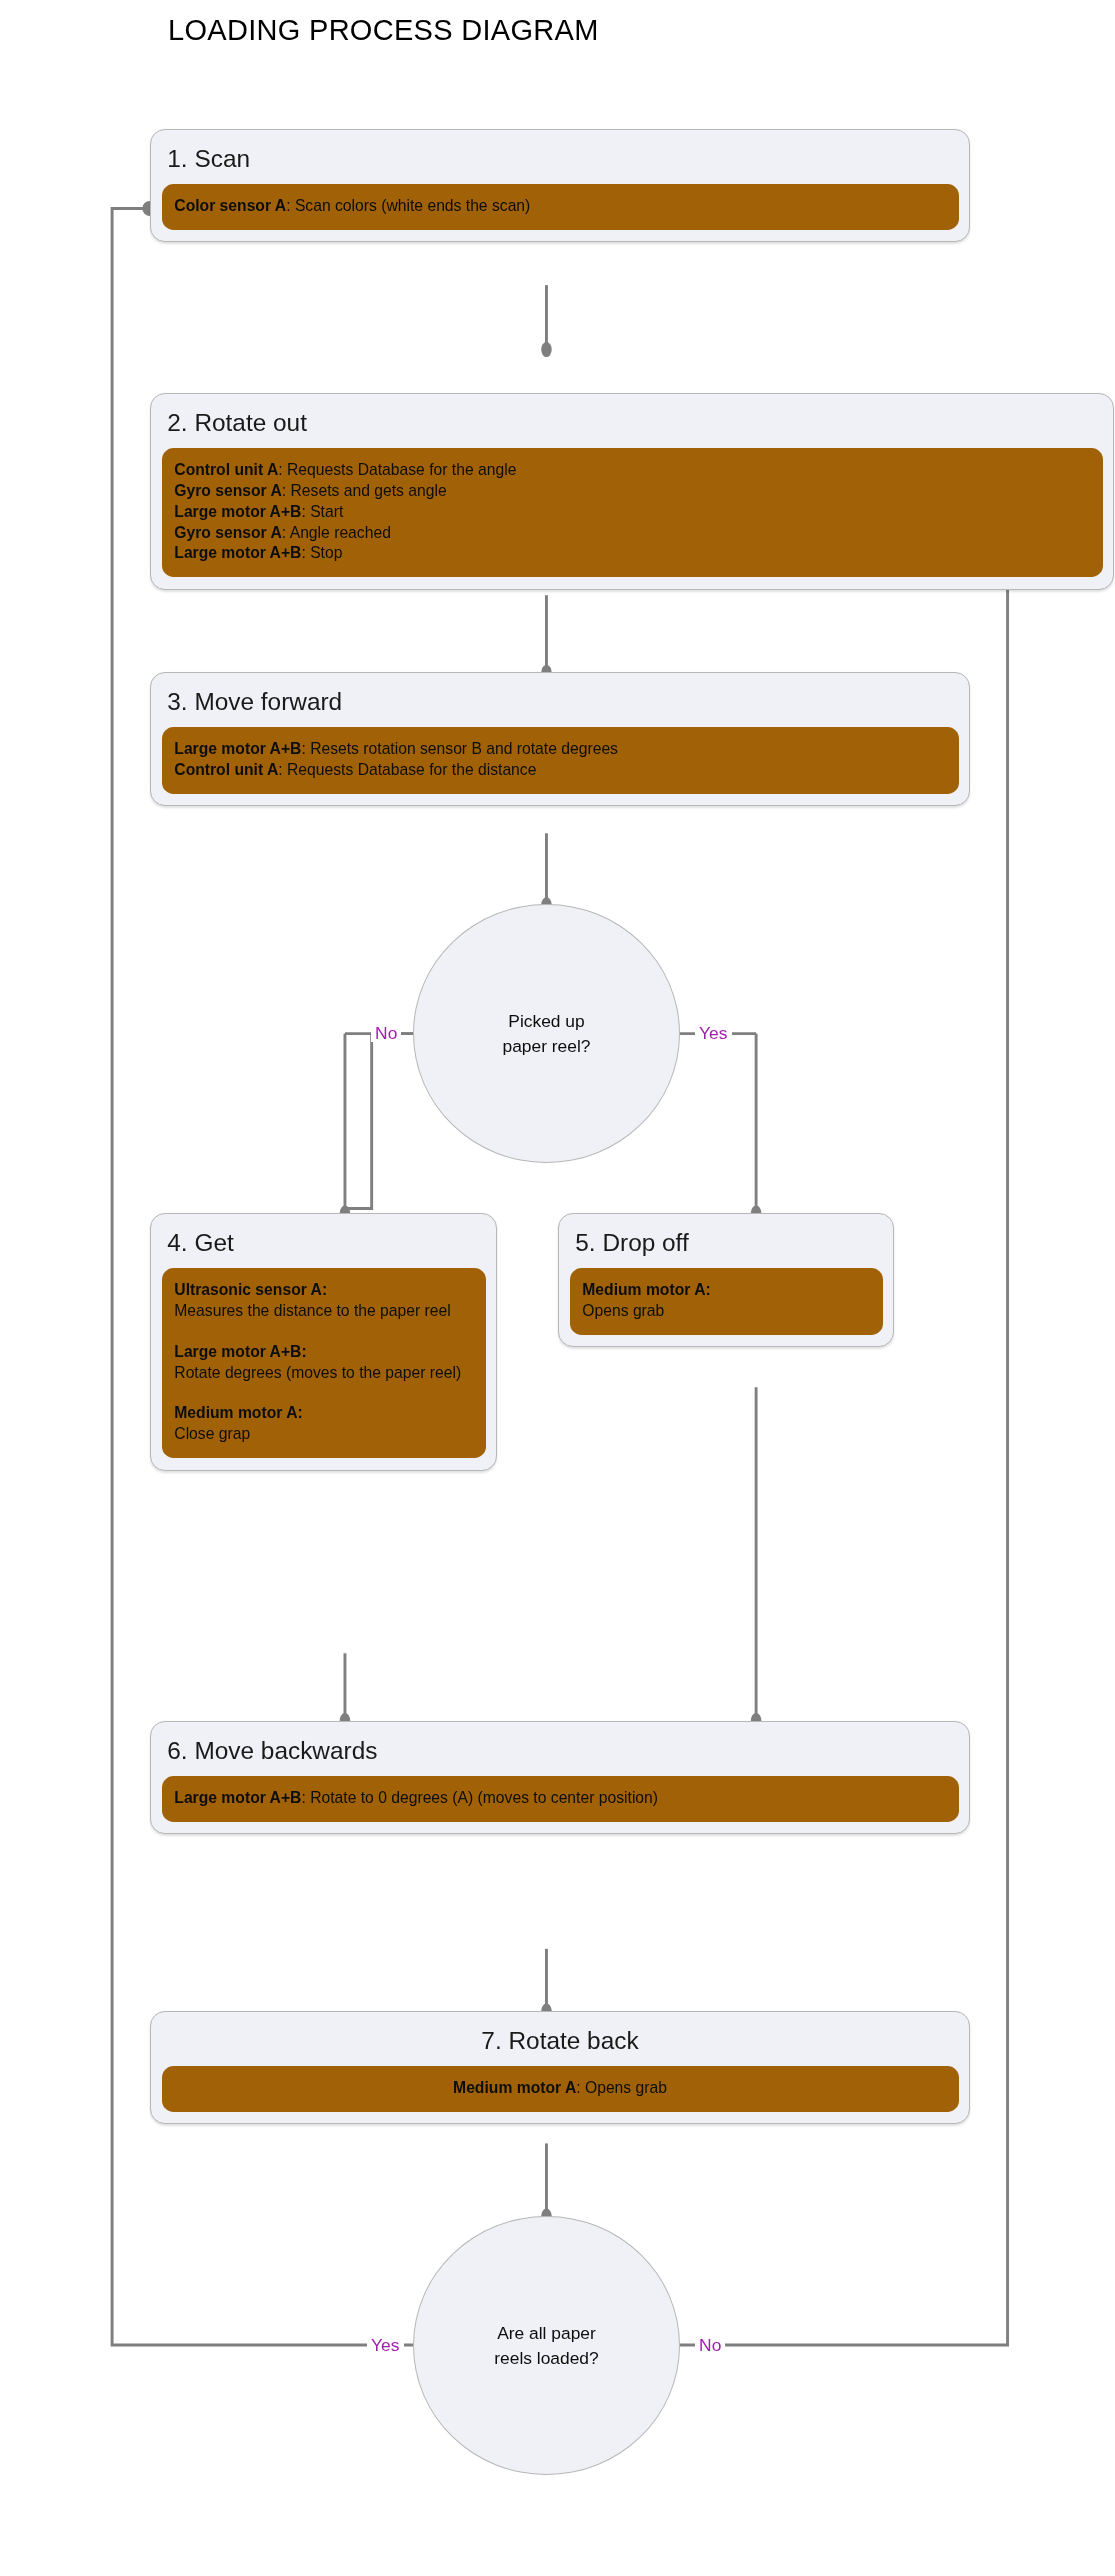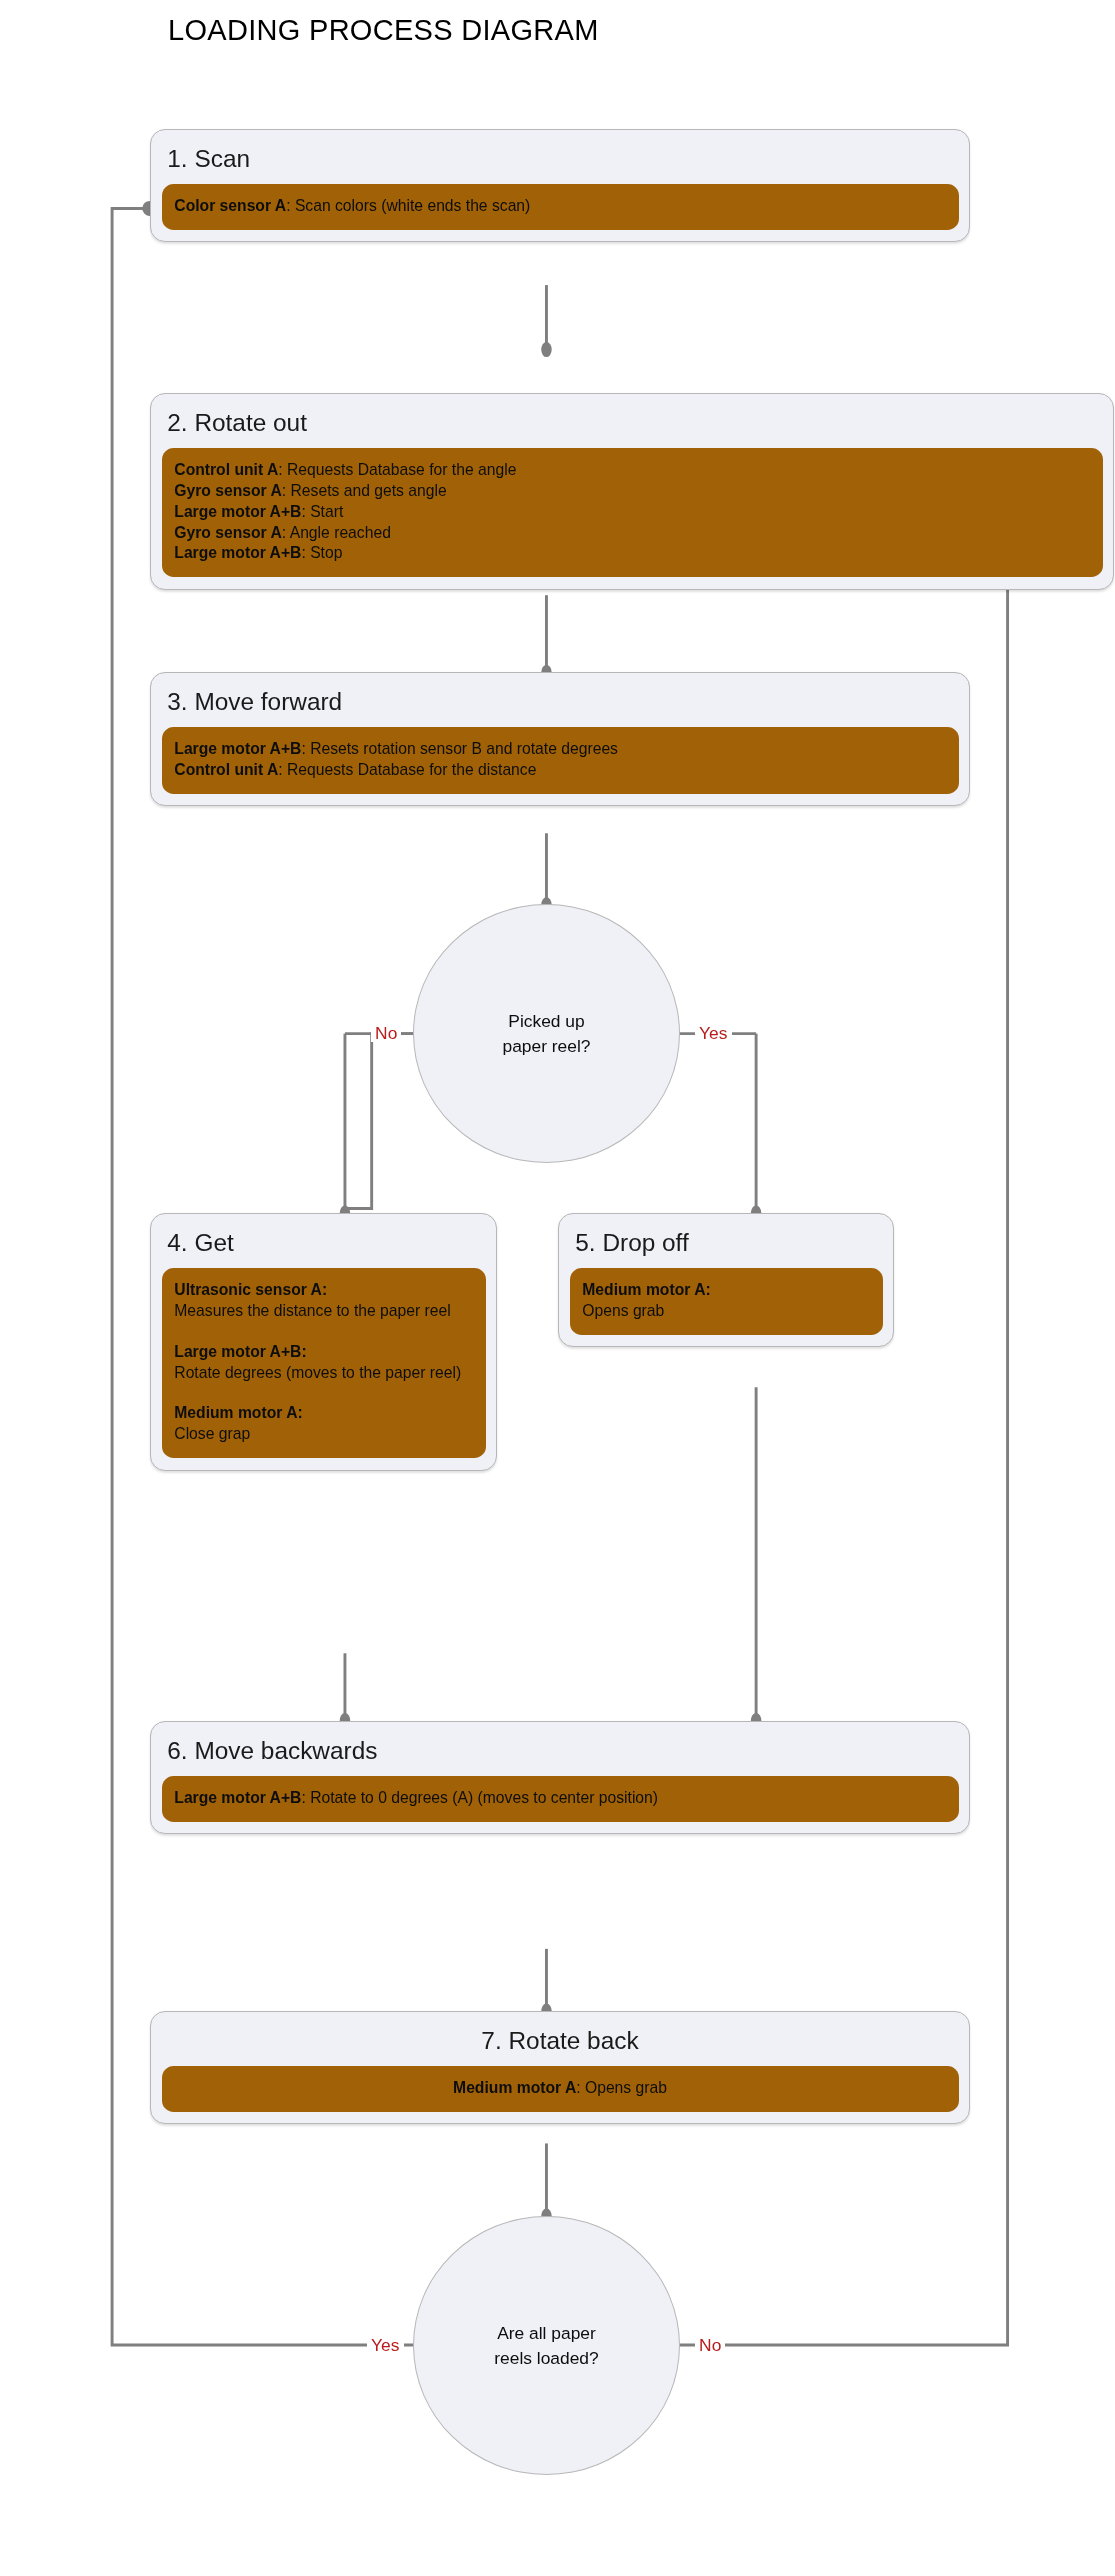--- a/index.html
+++ b/index.html
@@ -107,21 +107,21 @@
     font-size: 17.4px;
     line-height: 1.4;
     color: #0d0d0d;
     padding: 0 10.5px;
   }
 
   
   .edge-label {
     position: absolute;
     font-size: 17.4px;
-    color: #b91c1c;
+    color: #a21caf;
     background: #ffffff;
     padding: 0 4.1px;
     white-space: nowrap;
     line-height: 1;
   }
 </style>
 </head>
 <body>
 
 <div id="diagram-root">

